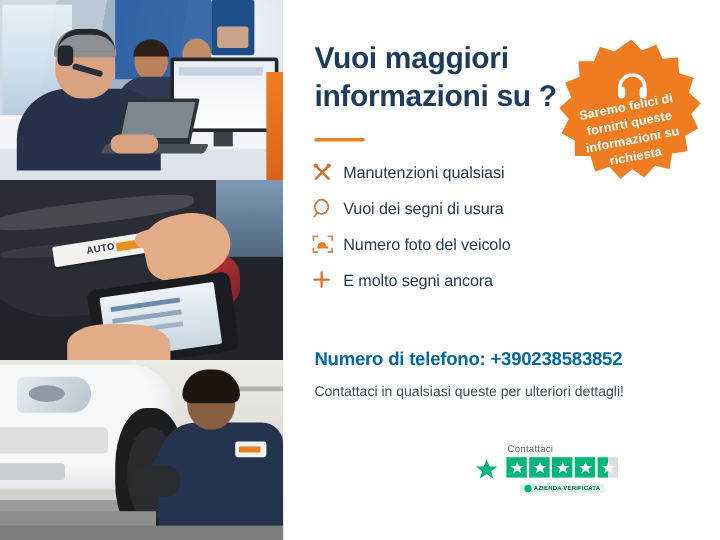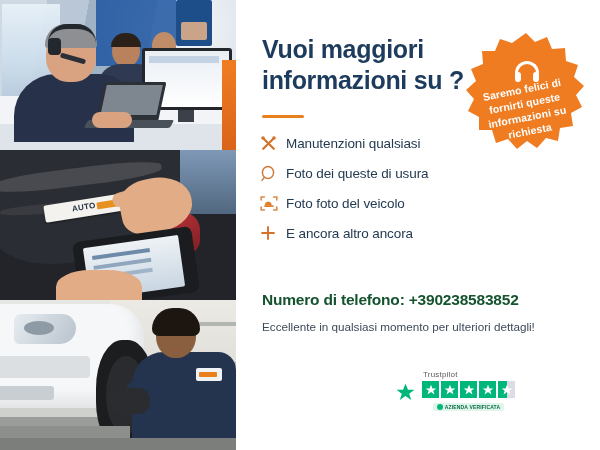--- a/index.html
+++ b/index.html
@@ -101,21 +101,21 @@
   .badge .hs-r{position:absolute;right:0px;top:11px;width:6px;height:10px;border-radius:3px;background:#ffffff;}
   .badge .btext{position:absolute;left:11px;top:52px;width:100px;text-align:center;color:#ffffff;
     font-size:10.5px;font-weight:700;line-height:1.32;transform:rotate(-11deg);letter-spacing:.1px;}
 
   
   .list{position:absolute;left:24px;top:130px;width:236px;}
   .li{display:flex;align-items:center;height:26px;margin-bottom:4px;}
   .li .ic{width:26px;flex:none;display:flex;align-items:center;justify-content:flex-start;color:#d4722a;}
   .li .tx{font-size:13.5px;color:#233a52;font-weight:400;letter-spacing:-.1px;}
 
-  .phone{position:absolute;left:26px;top:291px;font-size:15.5px;font-weight:700;color:#14532d;letter-spacing:-.2px;}
+  .phone{position:absolute;left:26px;top:291px;font-size:15.5px;font-weight:700;color:#0369a1;letter-spacing:-.2px;}
   .sub{position:absolute;left:26px;top:318px;width:300px;font-size:11.7px;line-height:1.55;color:#3d4a59;}
 
   
   .tp{position:absolute;left:160px;top:370px;display:flex;align-items:flex-end;gap:7px;}
   .tp-brand{display:flex;align-items:center;gap:4px;padding-bottom:5px;}
   .tp-name{font-size:17px;font-weight:700;color:#13100f;letter-spacing:-.5px;}
   .tp-right{display:flex;flex-direction:column;align-items:center;gap:2px;}
   .tp-ecc{font-size:8px;color:#5b5b5b;letter-spacing:.2px;align-self:flex-start;margin-left:1px;}
   .stars{display:flex;gap:2px;}
   .star-box{width:17px;height:17px;background:#00b67a;display:flex;align-items:center;justify-content:center;}
@@ -228,69 +228,69 @@
         <span class="tx">Manutenzioni qualsiasi</span>
       </div>
 
       <div class="li">
         <span class="ic">
           <svg width="16" height="17" viewBox="0 0 16 17">
             <ellipse cx="8" cy="7.4" rx="5.6" ry="6" fill="none" stroke="#cf7b3d" stroke-width="1.5"></ellipse>
             <path d="M4.1 12.6 L2 15.4" stroke="#cf7b3d" stroke-width="1.5" stroke-linecap="round"></path>
           </svg>
         </span>
-        <span class="tx">Foto dei queste di usura</span>
+        <span class="tx">Vuoi dei segni di usura</span>
       </div>
 
       <div class="li">
         <span class="ic">
           <svg width="18" height="17" viewBox="0 0 18 17">
             <g stroke="#d98a4e" stroke-width="1.6" fill="none" stroke-linecap="round">
               <path d="M1.2 5 V2 H4.4"></path>
                 <path d="M16.8 5 V2 H13.6"></path>
               <path d="M1.2 12 V15 H4.4"></path>
                 <path d="M16.8 12 V15 H13.6"></path>
             </g>
             <path d="M4.6 10.6 q.6-3.2 2.2-3.8 h2.8 q1.8.5 2.4 3.8 z" fill="#e07f28"></path>
             <rect x="4.2" y="10.3" width="9.4" height="1.7" rx=".7" fill="#e07f28"></rect>
           </svg>
         </span>
-        <span class="tx">Foto foto del veicolo</span>
+        <span class="tx">Numero foto del veicolo</span>
       </div>
 
       <div class="li">
         <span class="ic">
           <svg width="16" height="16" viewBox="0 0 16 16">
             <g stroke="#d4722a" stroke-width="1.9" stroke-linecap="round">
               <path d="M8 2 V14"></path>
                 <path d="M2 8 H14"></path>
             </g>
           </svg>
         </span>
-        <span class="tx">E ancora altro ancora</span>
+        <span class="tx">E molto segni ancora</span>
       </div>
 
     </div>
 
     <div class="phone">Numero di telefono: +390238583852</div>
 
     <div class="sub">
-      <div>Eccellente in qualsiasi momento per ulteriori dettagli!</div>
+      <div>Contattaci in qualsiasi queste per ulteriori dettagli!</div>
     </div>
 
     <div class="tp">
       <div class="tp-brand">
         <span>
           <svg width="19" height="19" viewBox="0 0 20 20">
             <path d="M10 .8 L12.6 7.2 L19.4 7.2 L13.9 11.2 L16 17.8 L10 13.7 L4 17.8 L6.1 11.2 L.6 7.2 L7.4 7.2 Z" fill="#00b67a"></path>
           </svg>
         </span>
       </div>
       <div class="tp-right">
-        <span class="tp-ecc">Trustpilot</span>
+        <span class="tp-ecc">Contattaci</span>
         <div class="stars">
           <span class="star-box">
             <svg width="12" height="12" viewBox="0 0 20 20">
                 <path d="M10 1.4 L12.5 7.3 L19 7.3 L13.8 11.1 L15.8 17.4 L10 13.5 L4.2 17.4 L6.2 11.1 L1 7.3 L7.5 7.3 Z" fill="#fff"></path>
               </svg>
           </span>
           <span class="star-box">
             <svg width="12" height="12" viewBox="0 0 20 20">
                 <path d="M10 1.4 L12.5 7.3 L19 7.3 L13.8 11.1 L15.8 17.4 L10 13.5 L4.2 17.4 L6.2 11.1 L1 7.3 L7.5 7.3 Z" fill="#fff"></path>
               </svg>

